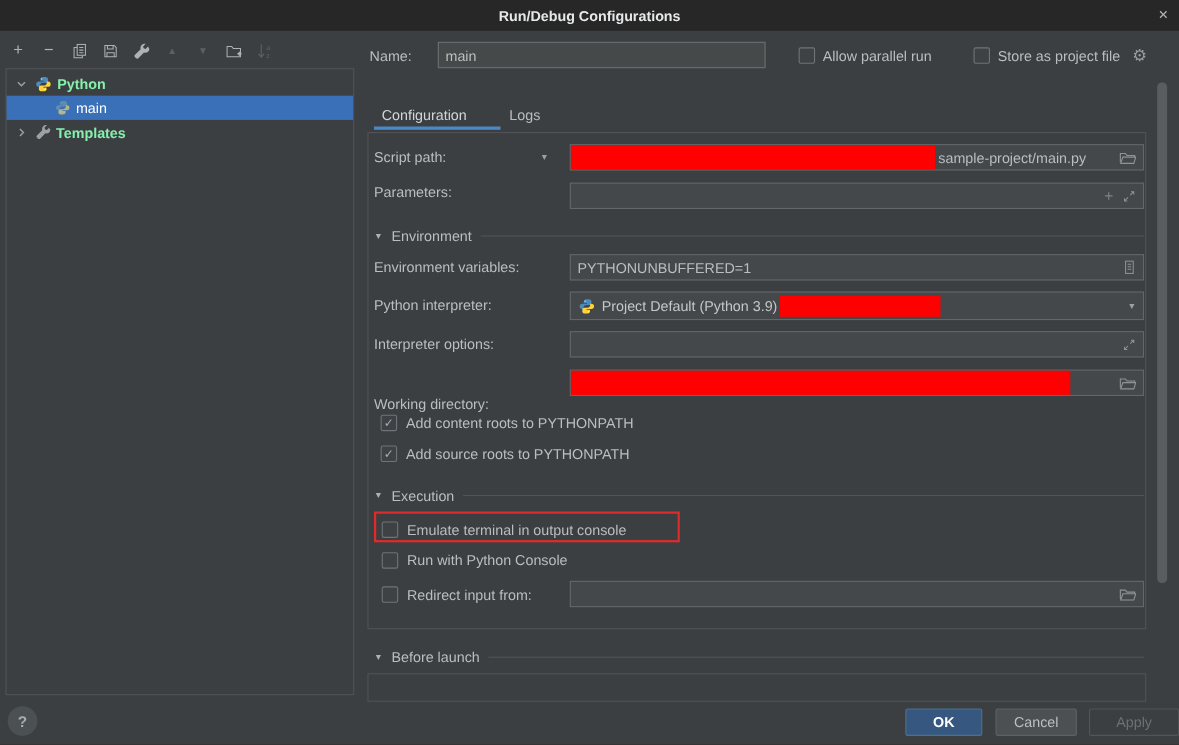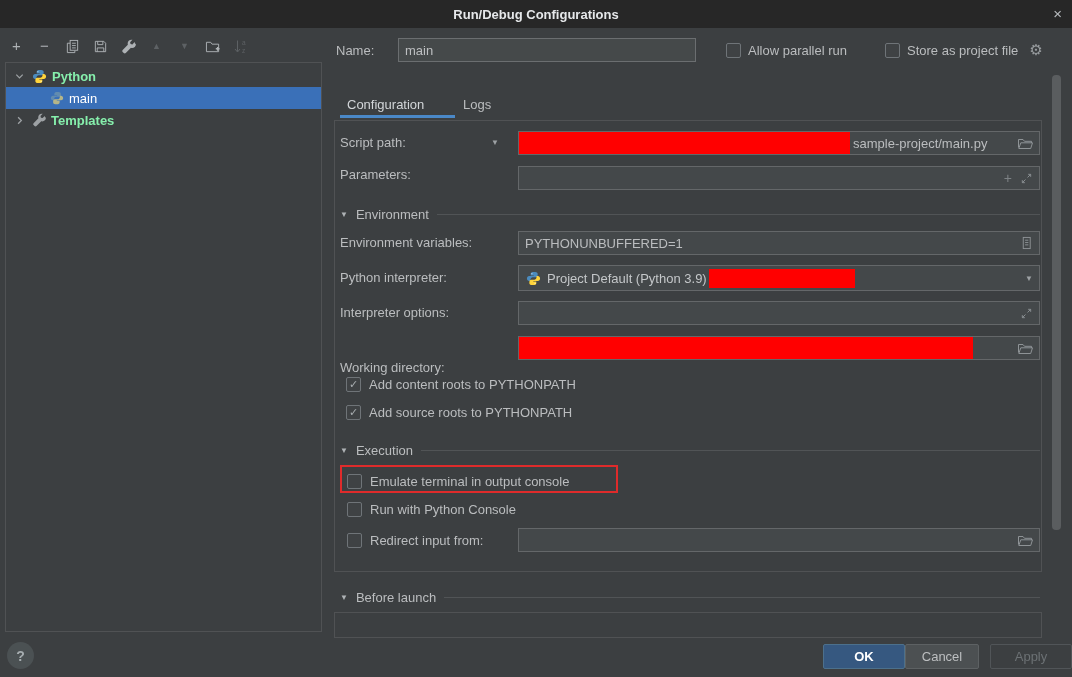--- a/index.html
+++ b/index.html
@@ -312,18 +312,18 @@
   <div class="section" style="top:588px;left:340px;">
     <span class="sarrow">▼</span>
     <span>Before launch</span>
     <span class="hr"></span>
   </div>
   <div class="blbox"></div>
 
   <div class="help">
       <span>?</span>
     </div>
-  <div class="btn ok" style="left:823px;width:82px;">OK</div>
+  <div class="btn ok" style="left:823px;width:70px;">OK</div>
   <div class="btn" style="left:905px;width:74px;">Cancel</div>
   <div class="btn disabled" style="left:990px;width:82px;">Apply</div>
 
   <div class="sthumb"></div>
 </div>
 
 </body></html>

